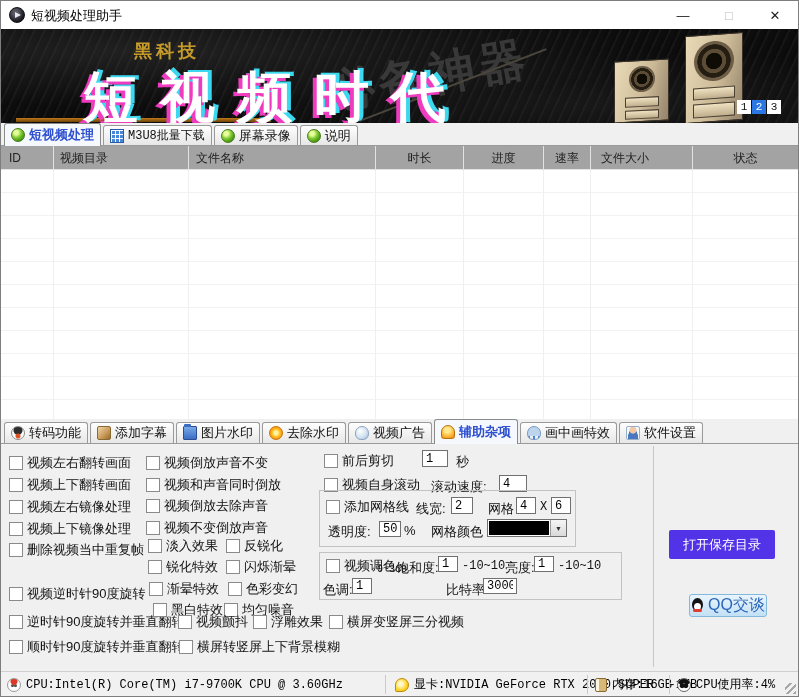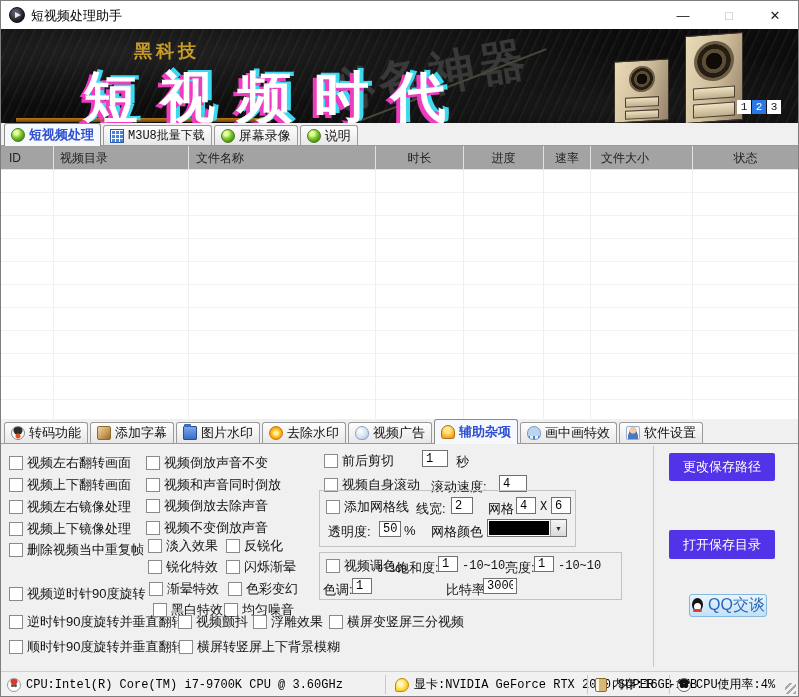--- a/index.html
+++ b/index.html
@@ -385,21 +385,20 @@
     <span class="flabel" style="left:504px;top:115px">亮度:</span>
     <input class="tin" style="left: 533px; top: 112px; width: 20px; height: 16px;" value="1">
     <span class="flabel mono" style="left:557px;top:115px;font-size:12px">-10~10</span>
     <span class="flabel" style="left:322px;top:137px">色调:</span>
     <input class="tin" style="left: 351px; top: 134px; width: 20px; height: 16px;" value="1">
     <span class="flabel mono" style="left:376px;top:120px;font-size:10px">0~360</span>
     <span class="flabel" style="left:445px;top:137px">比特率:</span>
     <input class="tin" style="left: 482px; top: 134px; width: 34px; height: 16px;" value="3000">
 
     <div class="vsep" style="left:652px;top:2px;height:221px"></div>
-    <div class="btn-purple" style="left:668px;top:9px;width:106px;height:28px">更改保存路径</div>
     <div class="btn-purple" style="left:668px;top:86px;width:106px;height:29px">打开保存目录</div>
     <div class="btn-qq" style="left:688px;top:150px;width:78px;height:23px">
       <span class="qqpic">
           <span class="pb"></span>
           <span class="pw"></span>
           <span class="ps"></span>
         </span>
       <span>QQ交谈</span>
     </div>
   </div>

